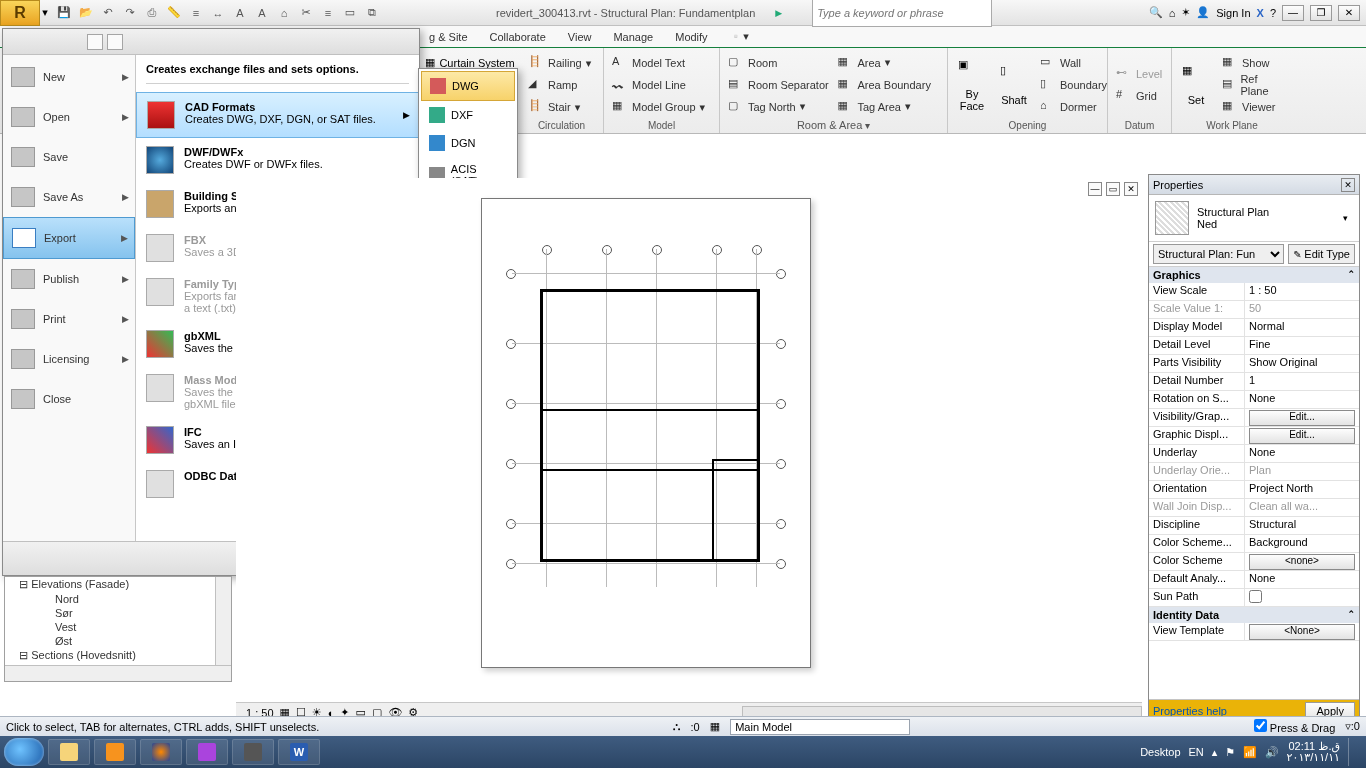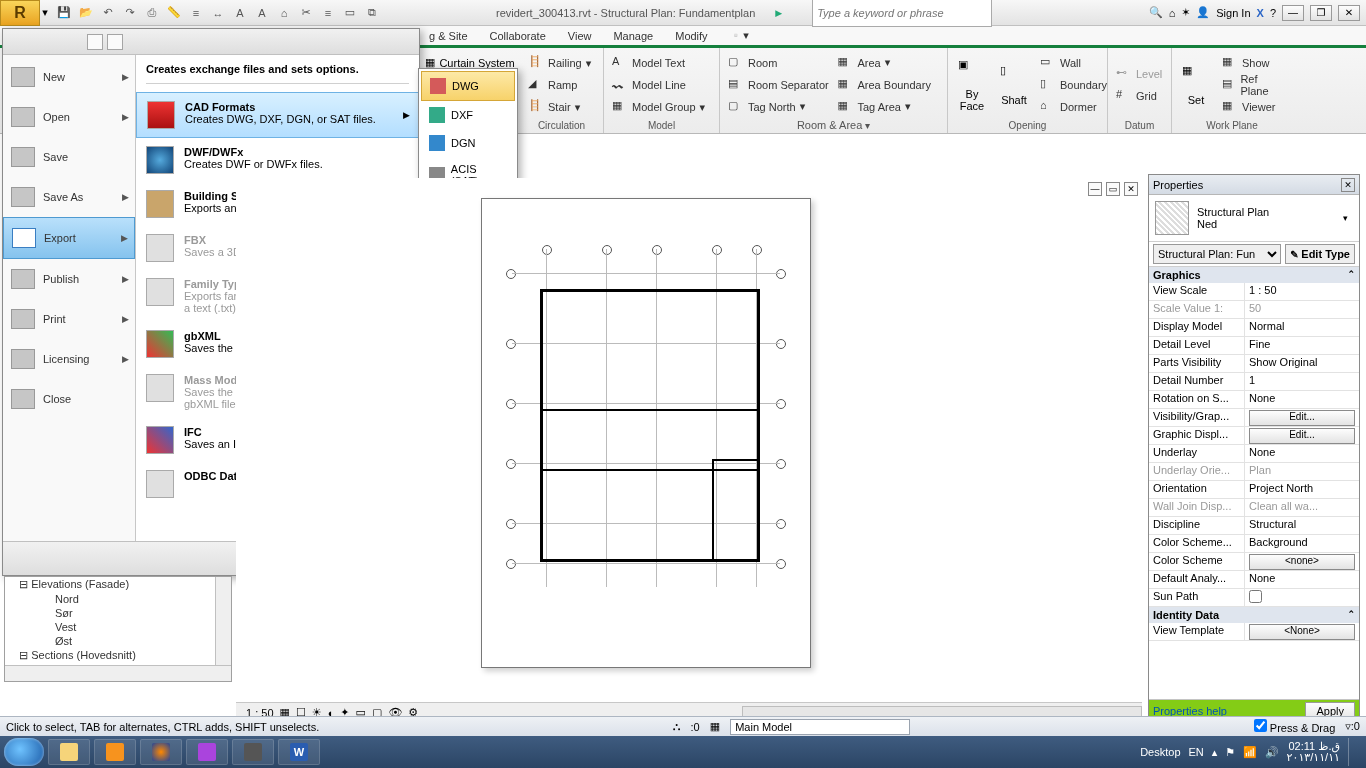--- a/index.html
+++ b/index.html
@@ -9,21 +9,21 @@
 .titlebar { height: 26px; background: linear-gradient(#f7f7f7,#e3e3e3); display: flex; align-items: center; border-bottom: 1px solid #c0c0c0; }
 .rev-logo { width: 40px; height: 26px; background: linear-gradient(#f9d55a,#e9a321); display: flex; align-items: center; justify-content: center; font-weight: bold; font-size: 16px; color: #5a3b00; border:1px solid #b78b1d;}
 .titlebar .qat { display: flex; gap: 2px; padding: 0 4px; }
 .qat-btn { width: 20px; height: 20px; border: none; background: transparent; display:flex; align-items:center; justify-content:center; color:#555;}
 .titlebar .doc-title { flex: 0 0 auto; margin-left: 110px; color: #555; }
 .titlebar .search-box { margin-left: 30px; width: 180px; height: 28px; border: 1px solid #aaa; font-style: italic; color: #888; padding: 0 4px; }
 .titlebar .right { margin-left: auto; display: flex; gap: 6px; align-items: center; padding-right: 6px; }
 .winbtn { width: 22px; height: 16px; border:1px solid #9a9a9a; background: linear-gradient(#fdfdfd,#e3e3e3); font-size:10px; display:flex; align-items:center; justify-content:center;}
 
 
-.tabrow { height: 22px; background: #f8f8f8; border-bottom:3px solid #15803d; display:flex; padding-left: 425px; gap: 14px; align-items:center; color:#333;}
+.tabrow { height: 22px; background: #f8f8f8; border-bottom:1px solid #15803d; display:flex; padding-left: 425px; gap: 14px; align-items:center; color:#333;}
 .tabrow span { padding: 2px 4px; }
 
 
 .ribbon { height: 86px; background: linear-gradient(#f6f6f6,#ececec); border-bottom:1px solid #b8b8b8; display:flex; padding-left: 520px;}
 .panel { border-right: 1px solid #c8c8c8; display:flex; flex-direction:column; justify-content:space-between; padding: 2px 4px;}
 .panel .rows { display:flex; flex-direction:column; gap:2px; flex:1; justify-content:center;}
 .panel .lbl { text-align:center; font-size:10px; color:#555; }
 .rbtn { display:flex; align-items:center; gap:4px; padding: 0 4px; height: 20px; color:#333; }
 .rbtn .ic { width:16px; height:16px; display:inline-block; }
 .bigbtn { display:flex; flex-direction:column; align-items:center; justify-content:center; padding: 2px 6px; gap:2px;}
@@ -82,30 +82,30 @@
 
 .props { position:absolute; right: 6px; top: 174px; width: 212px; bottom: 46px; border:1px solid #8a8a8a; background:#f3f3f3; display:flex; flex-direction:column;}
 .props-head { height:20px; background: linear-gradient(#e9edf2,#d4dbe4); display:flex; align-items:center; padding: 0 4px; font-size:11px; border-bottom:1px solid #b6b6b6;}
 .props-head .x { margin-left:auto; width:14px; height:14px; border:1px solid #888; font-size:9px; display:flex; align-items:center; justify-content:center;}
 .props-top { display:flex; gap:8px; padding: 6px; align-items:center; border-bottom:1px solid #cfcfcf; background:#fff;}
 .props-top .thumb { width:34px; height:34px; border:1px solid #999; background: repeating-linear-gradient(45deg,#ddd,#ddd 2px,#fff 2px,#fff 4px);}
 .props-top .txt { flex:1; }
 .props-top .dd { width:10px; font-size:9px;}
 .type-row { display:flex; align-items:center; gap:4px; padding: 2px 4px; border-bottom:1px solid #cfcfcf; background:#fff;}
 .type-row select { flex:1; height:20px; border:1px solid #999;}
-.type-row button { height:20px; padding: 0 4px; border:1px solid #999; background:#efefef; font-size:10px;font-weight:bold;}
+.type-row button { height:20px; padding: 0 4px; border:1px solid #999; background:#efefef; font-size:10px;}
 .props-body { flex:1; overflow:auto; background:#fff;}
 .grp { background: #dfe5ee; padding: 2px 4px; font-weight:bold; display:flex; }
 .grp .chev { margin-left:auto; font-size:9px;}
 .prow { display:flex; border-bottom:1px solid #e2e2e2; height:18px;}
 .prow .k { width: 96px; padding: 1px 4px; border-right:1px solid #e2e2e2; white-space:nowrap; overflow:hidden; text-overflow:ellipsis;}
 .prow .v { flex:1; padding: 1px 4px; white-space:nowrap; overflow:hidden; text-overflow:ellipsis;}
 .prow.dis .k,.prow.dis .v{ color:#9a9a9a;}
 .editbtn { display:block; width:100%; height:16px; border:1px solid #8a8a8a; background:linear-gradient(#fdfdfd,#e3e3e3); font-size:10px; text-align:center;}
-.props-footer { height:22px; display:flex; align-items:center; background:#84cc16; border-top:1px solid #c4c4c4; padding: 8px 4px;}
+.props-footer { height:22px; display:flex; align-items:center; background:#eab308; border-top:1px solid #c4c4c4; padding: 8px 4px;}
 .props-footer a { color: #0054b3; text-decoration:underline;}
 .props-footer button { margin-left:auto; height:18px; padding:0 10px; border:1px solid #9a9a9a; background:linear-gradient(#fdfdfd,#e6e6e6);}
 
 
 .statusbar { position:absolute; left:0; right:0; bottom: 32px; height: 20px; background: linear-gradient(#eef1f5,#dbe1ea); border-top:1px solid #adb6c2; display:flex; align-items:center; padding: 0 6px; gap:10px;}
 .statusbar .right { margin-left:auto; display:flex; gap:10px; align-items:center;}
 .wsel { height:16px; width:180px; border:1px solid #9aa3af; background:#fff; padding:0 4px;}
 .taskbar { position:absolute; left:0; right:0; bottom:0; height: 32px; background: linear-gradient(#3f5c80,#2b4565); display:flex; align-items:center; padding: 0 4px; gap:4px;}
 .start { width:40px; height:28px; border-radius:14px; background: radial-gradient(circle at 40% 40%, #6fc3ff, #1a5aa6); box-shadow: inset 0 0 3px rgba(255,255,255,.6);}
 .tbtn { width:42px; height:26px; background: rgba(255,255,255,.1); border:1px solid rgba(255,255,255,.15); border-radius:2px; display:flex; align-items:center; justify-content:center;}

